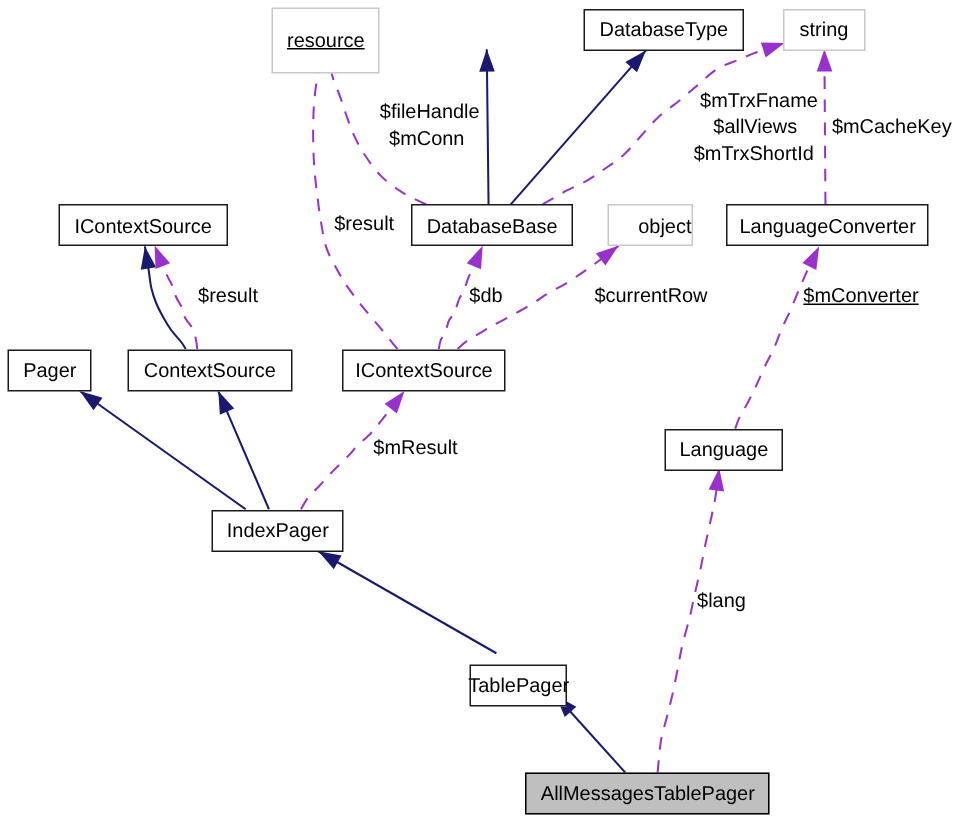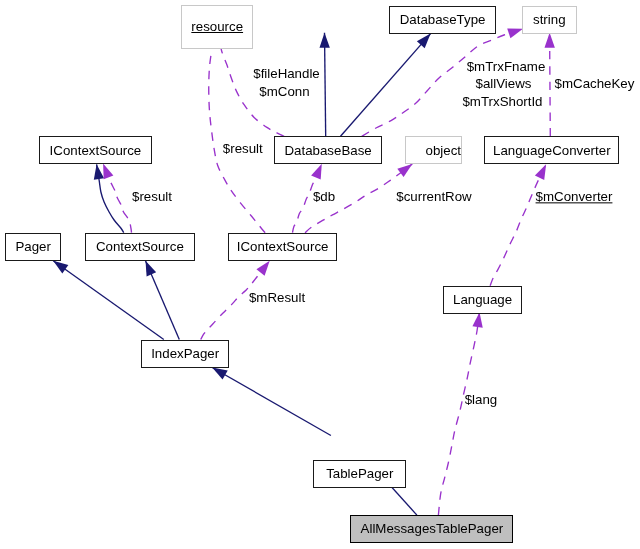--- a/index.html
+++ b/index.html
@@ -123,21 +123,21 @@
       </div>
       <div class="node thick" style="left: 228.1px; top: 232.7px; width: 109.1px; height: 28px;">
         <span>IContextSource</span>
       </div>
       <div class="node thick" style="left: 443.2px; top: 285.8px; width: 78.8px; height: 28px;">
         <span>Language</span>
       </div>
       <div class="node thick" style="left: 141.2px; top: 339.5px; width: 88px; height: 28px;">
         <span>IndexPager</span>
       </div>
-      <div class="node thick" style="left: 313.3px; top: 460px; width: 93px; height: 28px;">
+      <div class="node thick" style="left: 313.3px; top: 443px; width: 65px; height: 28px;">
         <span>TablePager</span>
       </div>
       <div class="node hl" style="left: 350.4px; top: 515.1px; width: 163px; height: 28px;">
         <span>AllMessagesTablePager</span>
       </div>
     </div>
   <div id="labels">
       <div class="lbl" style="left: 286.5px; top: 74px;">$fileHandle</div>
       <div class="lbl" style="left: 284.5px; top: 91.5px;">$mConn</div>
       <div class="lbl" style="left: 506px; top: 66.5px;">$mTrxFname</div>

